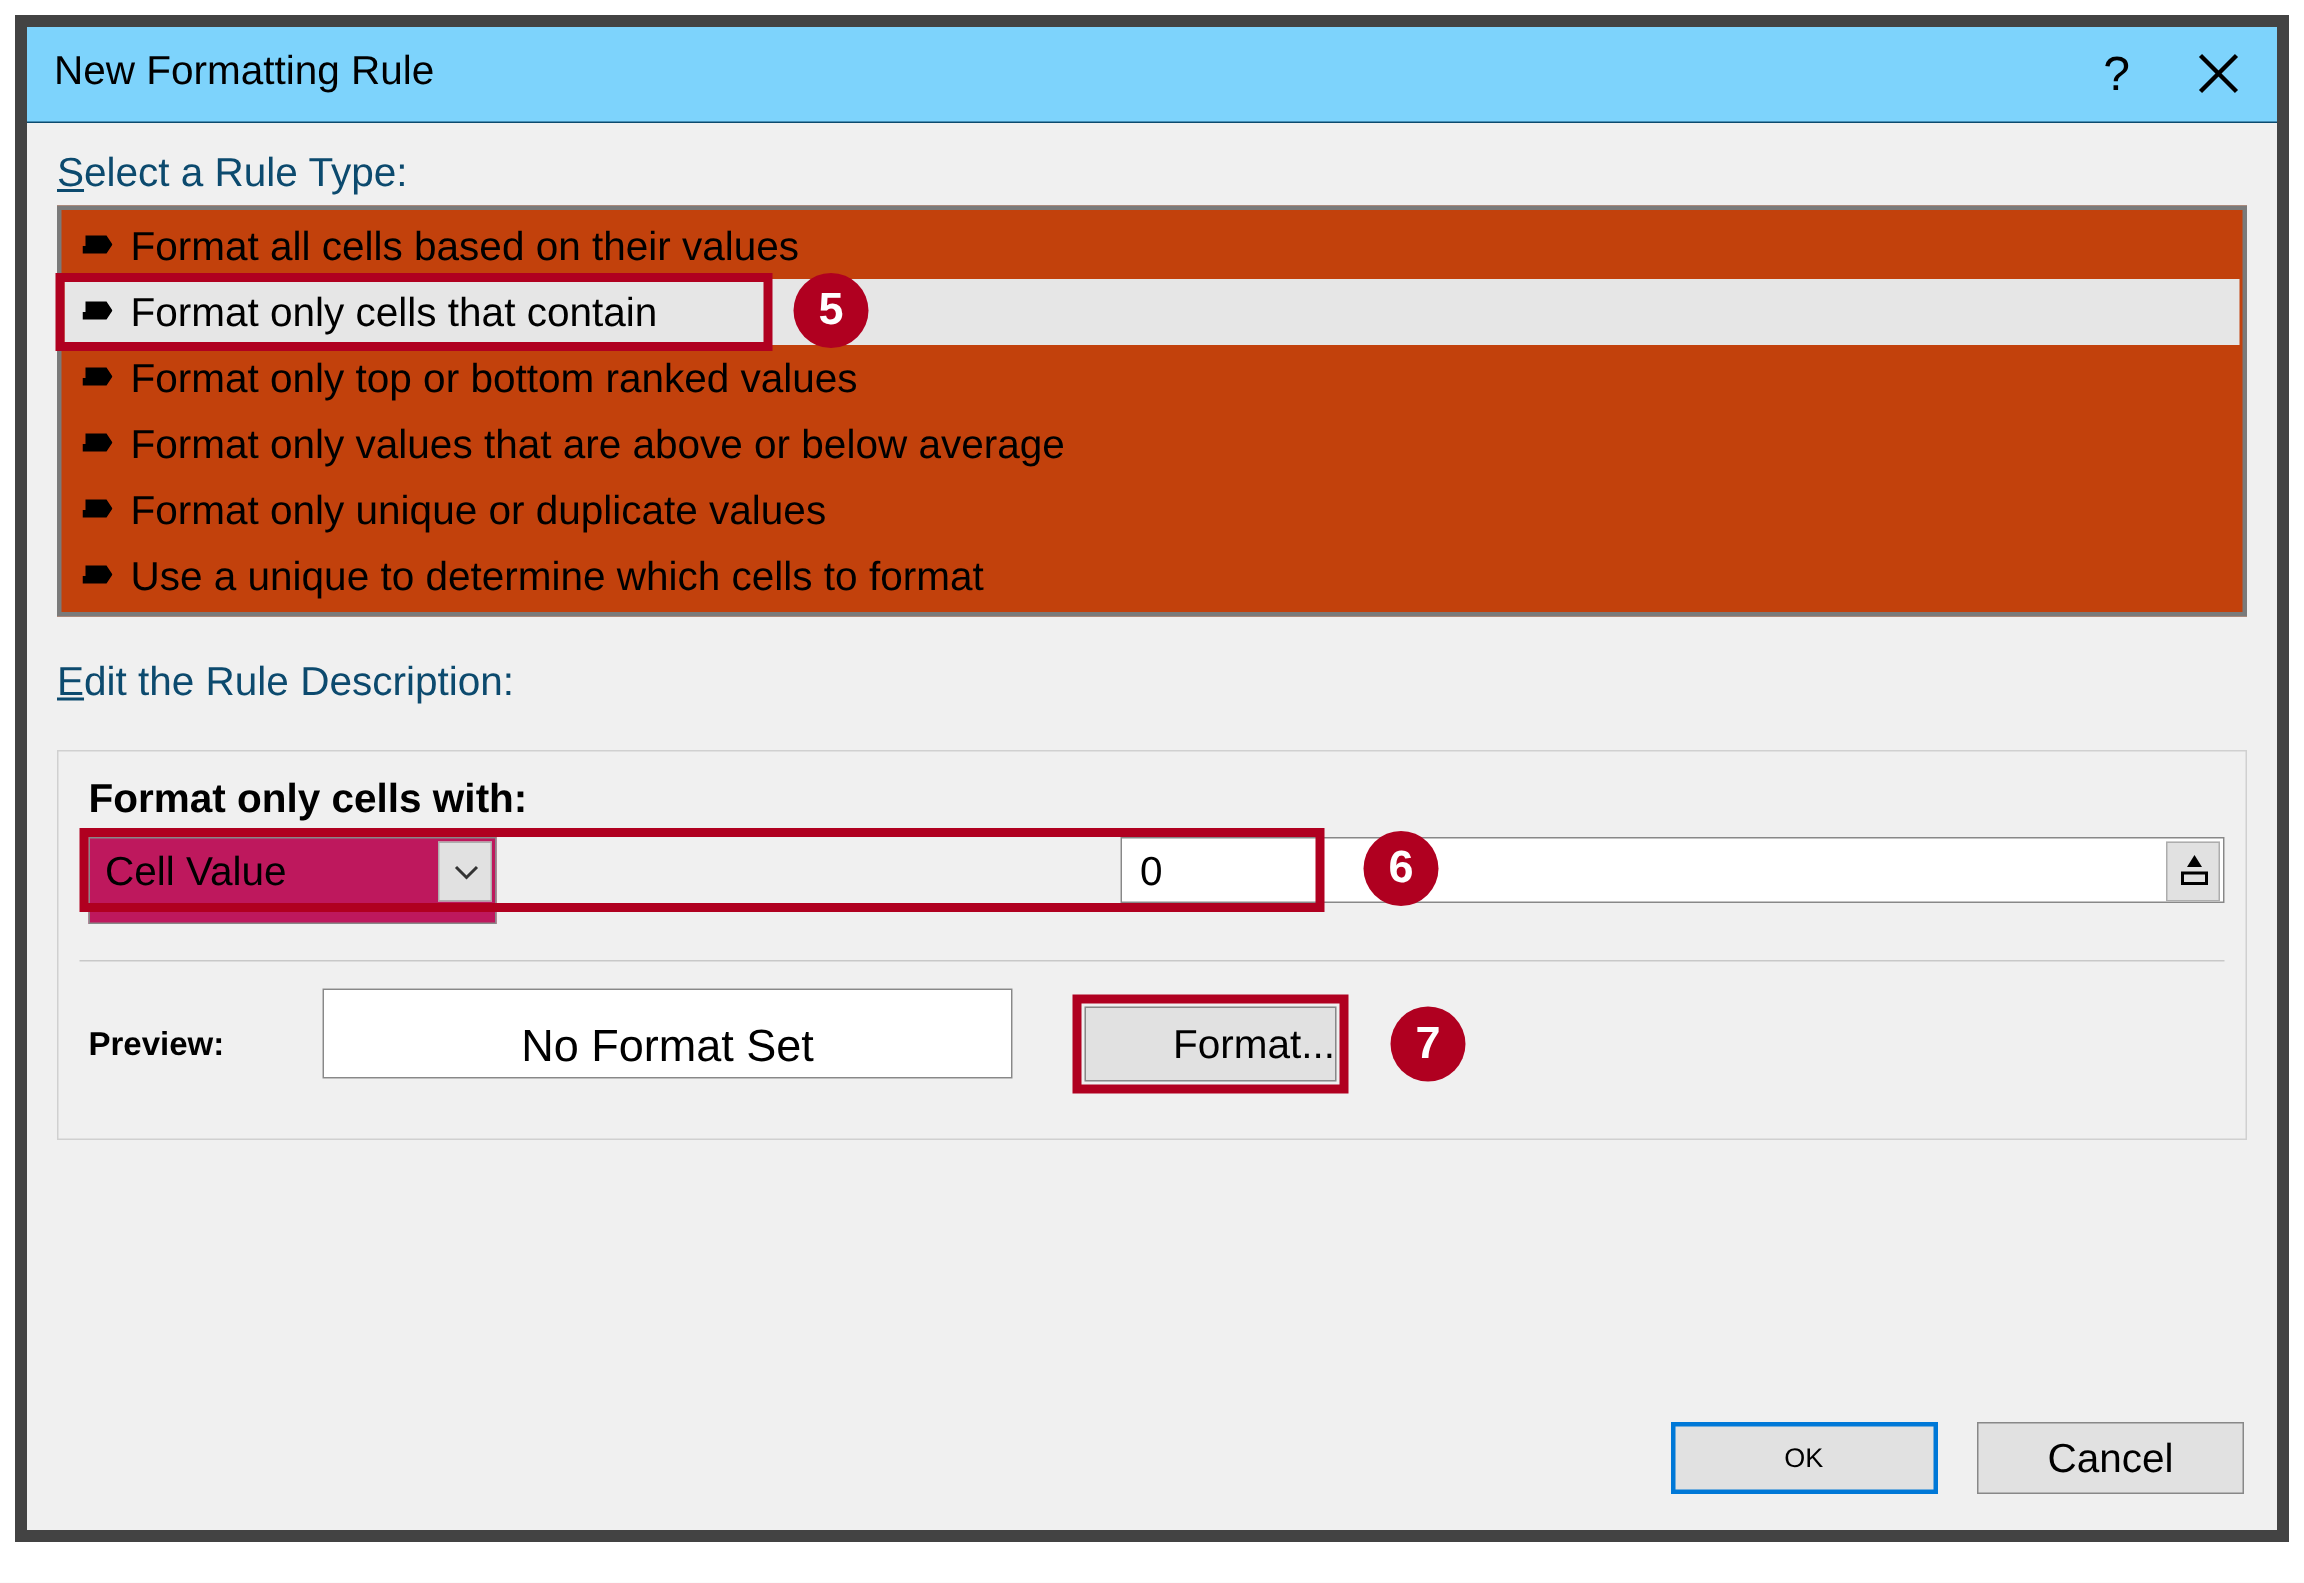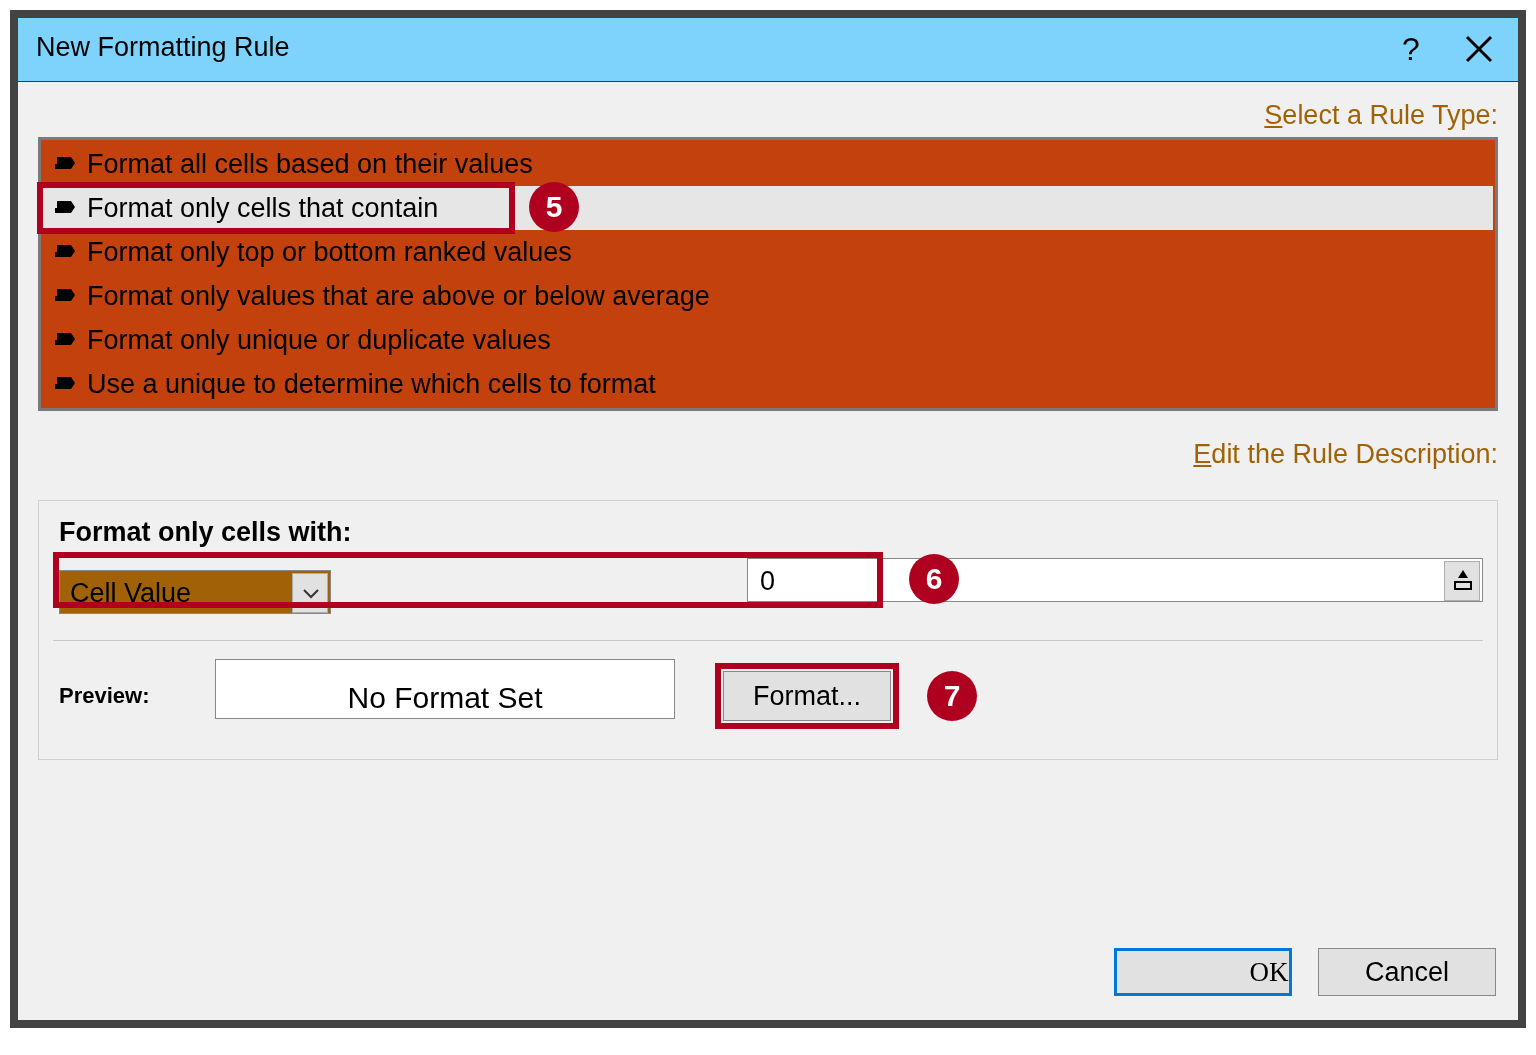--- a/index.html
+++ b/index.html
@@ -15,55 +15,55 @@
   html,body { margin:0; padding:0; width:1536px; height:1055px; background:#fff; font-family:"Segoe UI",Tahoma,Arial,sans-serif; }
   .outer-frame { position:absolute; left:10px; top:10px; width:1516px; height:1018px; border:8px solid #434343; background:var(--bg); }
   .titlebar { position:relative; height:64px; background:#7dd3fc; border-bottom:1px solid #0c4a6e; }
   .title { position:absolute; left:18px; top:14px; font-size:27px; color:#000; }
   .help-btn { position:absolute; right:82px; top:6px; width:50px; height:50px; text-align:center; line-height:50px; font-size:32px; color:#000; cursor:default; }
   .close-btn { position:absolute; right:14px; top:6px; width:50px; height:50px; cursor:default; }
   .close-btn svg { width:50px; height:50px; }
 
   .content { position:absolute; left:20px; right:20px; top:82px; bottom:90px; }
 
-  .lbl { font-size:27px; color:#a16207;text-align:right; }
+  .lbl { font-size:27px; color:#0c4a6e; }
   .lbl .ul { text-decoration:underline; }
 
   .listbox { margin-top:6px; border:3px solid var(--listbox-border); background:#c2410c; padding:2px; }
   .rt-item { position:relative; height:44px; line-height:44px; font-size:27px; padding-left:44px; white-space:nowrap; }
   .rt-item.sel { background:#e6e6e6; }
   .rt-item .flag { position:absolute; left:12px; top:50%; transform:translateY(-56%); }
   .rt-item .flag svg { width:20px; height:16px; display:block; }
 
   .sel-callout { position:absolute; border:6px solid var(--callout); pointer-events:none; }
 
   .callout-circle { position:absolute; width:50px; height:50px; border-radius:50%; background:var(--callout); color:#fff; font-size:30px; font-weight:600; text-align:center; line-height:50px; }
 
   .desc-box { margin-top:30px; border:1px solid #d0d0d0; background:var(--bg); padding:16px 14px 22px 14px; }
   .fowc { font-size:27px; font-weight:600; margin-left:6px; margin-bottom:10px; }
 
   .row6 { position:relative; height:56px; }
-  .combo { position:absolute; top:12px; height:44px; border:1px solid #888; background:#a16207; }
+  .combo { position:absolute; top:0; height:58px; border:1px solid #888; background:#be185d; }
   .combo .txt { position:absolute; left:10px; top:0; line-height:44px; font-size:27px; }
   .combo .dd { position:absolute; right:2px; top:2px; width:36px; height:40px; border:1px solid #adadad; background:var(--btn-bg); }
   .combo .dd svg { position:absolute; left:9px; top:14px; width:18px; height:12px; }
   .valbox { position:absolute; top:0; height:44px; border:1px solid #888; background:#fff; }
   .valbox .txt { position:absolute; left:12px; top:0; line-height:44px; font-size:27px; }
   .refpick { position:absolute; right:2px; top:2px; width:36px; height:40px; border:1px solid #adadad; background:var(--btn-bg); }
   .refpick svg { position:absolute; left:7px; top:8px; width:22px; height:22px; }
 
   hr.sep { border:none; border-top:1px solid var(--sep); margin:26px 0 18px 0; }
 
   .preview-row { position:relative; height:78px; }
   .preview-lbl { position:absolute; left:6px; top:24px; font-size:22px; font-weight:600; }
   .preview-box { position:absolute; left:162px; top:0; width:460px; height:60px; border:1px solid #888; background:#fff; text-align:center; line-height:76px; font-size:30px; color:#000; }
-  .format-btn { position:absolute; left:670px; top:12px; width:168px; height:50px; border:1px solid #888; background:var(--btn-bg); text-align:center; line-height:48px; font-size:27px; }
+  .format-btn { position:absolute; left:670px; top:12px; width:168px; height:50px; border:1px solid #888; background:var(--btn-bg); text-align:right; line-height:48px; font-size:27px; }
 
   .btn-row { position:absolute; right:22px; bottom:22px; height:50px; }
-  .ok-btn { display:inline-block; width:178px; height:48px; vertical-align:top; border:3px solid var(--blue); background:var(--btn-bg); text-align:right; line-height:42px; font-size:27px; margin-right:22px;font-family:Liberation Serif, serif; }
+  .ok-btn { display:inline-block; width:178px; height:48px; vertical-align:top; border:3px solid var(--blue); background:var(--btn-bg); text-align:center; line-height:42px; font-size:18px; margin-right:22px; }
   .cancel-btn { display:inline-block; width:178px; height:48px; vertical-align:top; border:1px solid #888; background:var(--btn-bg); text-align:center; line-height:46px; font-size:27px; }
 </style>
 </head>
 <body>
 
 <div class="outer-frame">
 
   <div class="titlebar">
     <div class="title">New Formatting Rule</div>
     <div class="help-btn">?</div>

